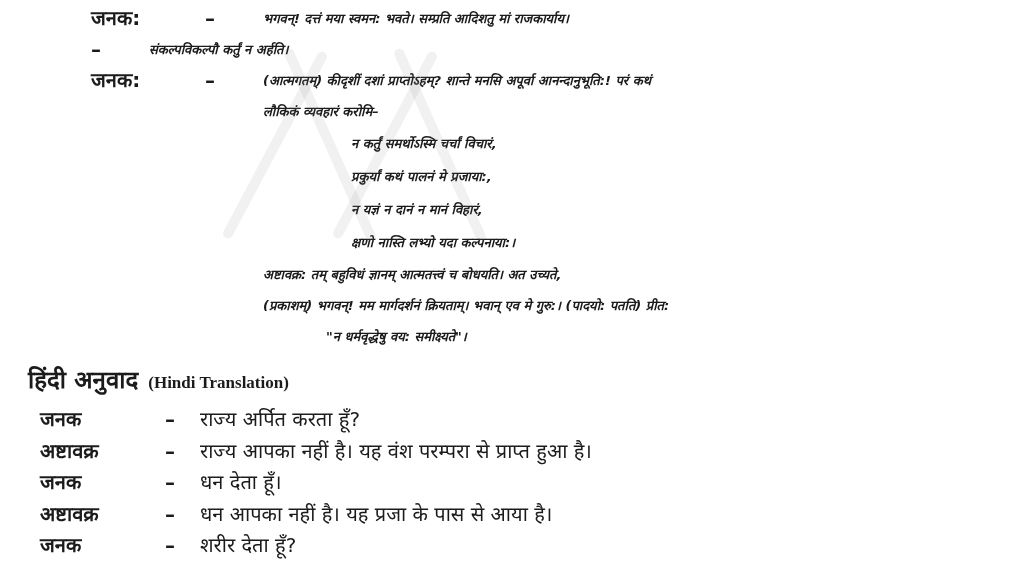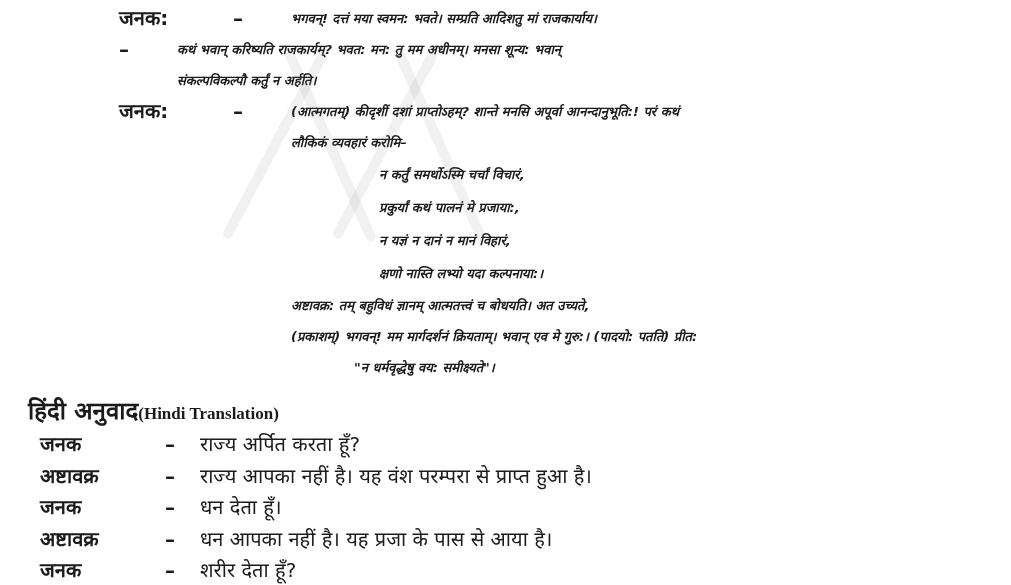--- a/index.html
+++ b/index.html
@@ -20,21 +20,21 @@
     height: 585px;
     background: #ffffff;
   }
   
   .skt-block {
     padding-top: 3px;
   }
   .skt-row {
     display: flex;
     align-items: flex-start;
-    padding-left: 119px;
+    padding-left: 91px;
   }
   .skt-speaker {
     flex: 0 0 114px;
     width: 114px;
     font-weight: bold;
     font-size: 20px;
     line-height: 31px;
     white-space: nowrap;
   }
   .skt-dash {
@@ -58,23 +58,24 @@
   }
   .verse-line {
     line-height: 33px;
   }
   .quote-line {
     margin-left: 63px;
     line-height: 32px;
   }
   
   .section-heading {
-    margin: 9px 0 3px 28px;
+    margin: 9px 0 9px 28px;
     display: flex;
     align-items: baseline;
+    gap: 10px;
     white-space: nowrap;
   }
   .heading-hi {
     font-size: 24px;
     font-weight: bold;
   }
   .heading-en {
     font-family: "Liberation Serif", serif;
     font-size: 17px;
     font-weight: bold;
@@ -138,21 +139,20 @@
       <span class="skt-speaker">जनक:</span>
       <span class="skt-dash">–</span>
       <div class="skt-text">
         <div class="skt-line">भगवन्! दत्तं मया स्वमन: भवते। सम्प्रति आदिशतु मां राजकार्याय।</div>
       </div>
     </div>
 
     <div class="skt-row">
       <span class="skt-dash">–</span>
       <div class="skt-text">
-        <div class="skt-line">कथं भवान् करिष्यति राजकार्यम्? भवत: मन: तु मम अधीनम्। मनसा शून्य: भवान्</div>
         <div class="skt-line">संकल्पविकल्पौ कर्तुं न अर्हति।</div>
       </div>
     </div>
 
     <div class="skt-row">
       <span class="skt-speaker">जनक:</span>
       <span class="skt-dash">–</span>
       <div class="skt-text">
         <div class="skt-line">(आत्मगतम्) कीदृशीं दशां प्राप्तोऽहम्? शान्ते मनसि अपूर्वा आनन्दानुभूति:! परं कथं</div>
         <div class="skt-line">लौकिकं व्यवहारं करोमि–</div>

